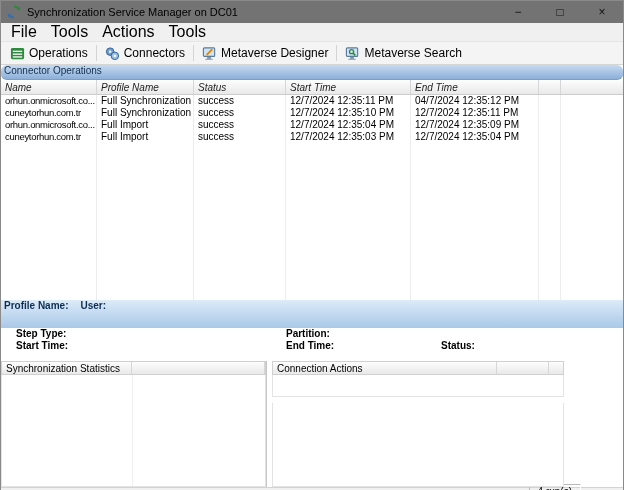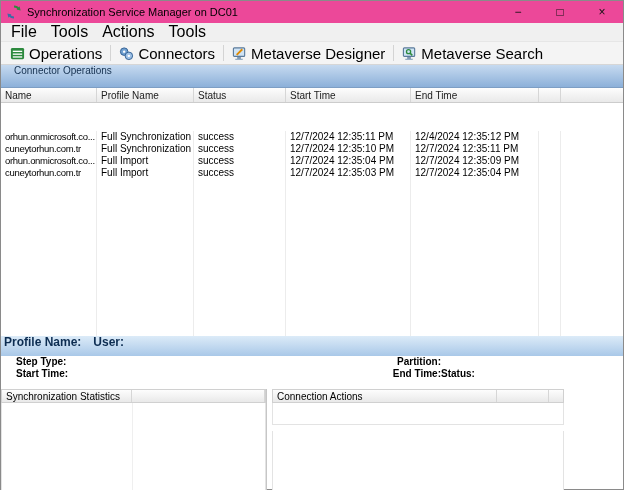--- a/index.html
+++ b/index.html
@@ -1,69 +1,69 @@
 <!DOCTYPE html>
 <html><head>
 <meta charset="utf-8">
 <style>
   * { box-sizing: border-box; margin: 0; padding: 0; }
   html,body { width:624px; height:490px; overflow:hidden; }
   body { font-family:"Liberation Sans", sans-serif; font-size:11px; color:#000; background:#fff; }
   .window { width:624px; height:490px; border:1px solid #8a8a8a; display:flex; flex-direction:column; background:#fff; }
 
   
-  .titlebar { height:22px; display:flex; align-items:center; background:#ec4899; flex:0 0 auto; }
+  .titlebar { height:22px; display:flex; align-items:center; background:#737373; flex:0 0 auto; }
   .title-icon { width:16px; height:16px; margin:0 5px 0 5px; flex:0 0 auto; }
   .title-text { font-size:11px; white-space:nowrap; }
   .win-controls { margin-left:auto; display:flex; align-self:stretch; }
   .win-btn { width:42px; display:flex; align-items:center; justify-content:center; font-size:12px; color:#111; }
 
   
   .menubar { height:18px; background:#f0f0f0; display:flex; align-items:center; padding-left:3px; flex:0 0 auto; }
   .menu-item { padding:2px 7px; font-size:16px; }
 
   
   .toolbar { height:24px; background:#f4f4f4; border-top:1px solid #e6e6e6; border-bottom:1px solid #d6d6d6; display:flex; align-items:center; padding-left:3px; flex:0 0 auto; }
-  .tb-btn { display:flex; align-items:center; gap:4px; padding:2px 6px; font-size:15px; white-space:nowrap; }
+  .tb-btn { display:flex; align-items:center; gap:4px; padding:2px 6px; font-size:12px; white-space:nowrap; }
   .tb-btn svg { flex:0 0 auto; }
   .tb-sep { width:1px; height:16px; background:#d4d4d4; margin:0 2px; }
 
   
-  .ops-bar { height:23px; line-height:12px; padding-left:13px; font-size:10px; color:#14304f;
-             background:linear-gradient(180deg,#c6daf0 0%, #8cb0d9 100%); border-bottom:1px solid #7d9ec4; flex:0 0 auto; }
+  .ops-bar { height:15px; line-height:12px; padding-left:3px; font-size:10px; color:#14304f;
+             background:linear-gradient(180deg,#c6daf0 0%, #8cb0d9 100%); border-bottom:1px solid #7d9ec4; flex:0 0 auto;border-radius:6px; }
 
   
   .grid-header { height:15px; display:flex; background:linear-gradient(180deg,#fdfdfd,#e9e9e9); border-bottom:1px solid #cccccc; flex:0 0 auto; }
-  .gh-cell { border-right:1px solid #d6d6d6; padding:2px 0 6px 4px; font-size:10px; color:#222; overflow:hidden; white-space:nowrap; }
+  .gh-cell { border-right:1px solid #d6d6d6; padding:2px 0 6px 4px; font-size:10px; color:#222; overflow:hidden; white-space:nowrap;font-style:italic; }
 
   .w-name  { width:96px;  flex:0 0 auto; }
   .w-prof  { width:97px;  flex:0 0 auto; }
   .w-stat  { width:92px;  flex:0 0 auto; }
   .w-start { width:125px; flex:0 0 auto; }
   .w-end   { width:128px; flex:0 0 auto; }
   .w-small { width:22px;  flex:0 0 auto; }
   .w-fill  { flex:1 1 auto; border-right:none !important; }
 
   
-  .grid-body { position:relative; height:205px; background:#fff; overflow:hidden; flex:0 0 auto;margin-top:28px; }
+  .grid-body { position:relative; height:205px; background:#fff; overflow:hidden; flex:0 0 auto; }
   .grid-lines { position:absolute; inset:0; display:flex; pointer-events:none; }
   .gl { border-right:1px solid #ececec; height:100%; }
   .trow { display:flex; height:12px; line-height:12px; font-size:10px; position:relative; }
   .t-cell { padding-left:4px; overflow:hidden; white-space:nowrap; }
   .t-cell.nm { letter-spacing:-0.3px; font-size:9.5px; }
 
   
-  .profile-bar { height:20px; line-height:12px; display:flex; font-size:12px; font-weight:bold; color:#0d2d52;
+  .profile-bar { height:28px; line-height:12px; display:flex; font-size:10px; font-weight:bold; color:#0d2d52;
                  background:linear-gradient(180deg,#dcebf8 0%, #a9c8e8 100%); flex:0 0 auto; }
   .profile-bar .lbl-a { padding-left:3px; }
   .profile-bar .lbl-b { margin-left:12px; }
 
   .detail-row { height:12px; line-height:12px; display:flex; font-size:10px; font-weight:bold; flex:0 0 auto; }
   .d-c1 { width:285px; padding-left:15px; }
-  .d-c2 { width:155px;text-align:right; }
+  .d-c2 { width:155px; }
   .d-c3 { flex:1; }
 
   .detail-gap { height:9px; flex:0 0 auto; }
 
   
   .panels { height:126px; display:flex; flex:0 0 auto; }
   .left-panel { width:266px; border-right:1px solid #c6c6c6; display:flex; flex-direction:column; }
   .right-col { width:292px; margin-left:5px; display:flex; flex-direction:column; }
   .right-rest { flex:1; }
 
@@ -178,21 +178,21 @@
         <div class="gl w-end"></div>
         <div class="gl w-small"></div>
         <div class="gl w-fill"></div>
     </div>
 
     <div class="trow">
       <div class="t-cell nm w-name">orhun.onmicrosoft.co...</div>
       <div class="t-cell w-prof">Full Synchronization</div>
       <div class="t-cell w-stat">success</div>
       <div class="t-cell w-start">12/7/2024 12:35:11 PM</div>
-      <div class="t-cell w-end">12/4/2024 12:35:12 PM</div>
+      <div class="t-cell w-end">04/7/2024 12:35:12 PM</div>
     </div>
     <div class="trow">
       <div class="t-cell nm w-name">cuneytorhun.com.tr</div>
       <div class="t-cell w-prof">Full Synchronization</div>
       <div class="t-cell w-stat">success</div>
       <div class="t-cell w-start">12/7/2024 12:35:10 PM</div>
       <div class="t-cell w-end">12/7/2024 12:35:11 PM</div>
     </div>
     <div class="trow">
       <div class="t-cell nm w-name">orhun.onmicrosoft.co...</div>

